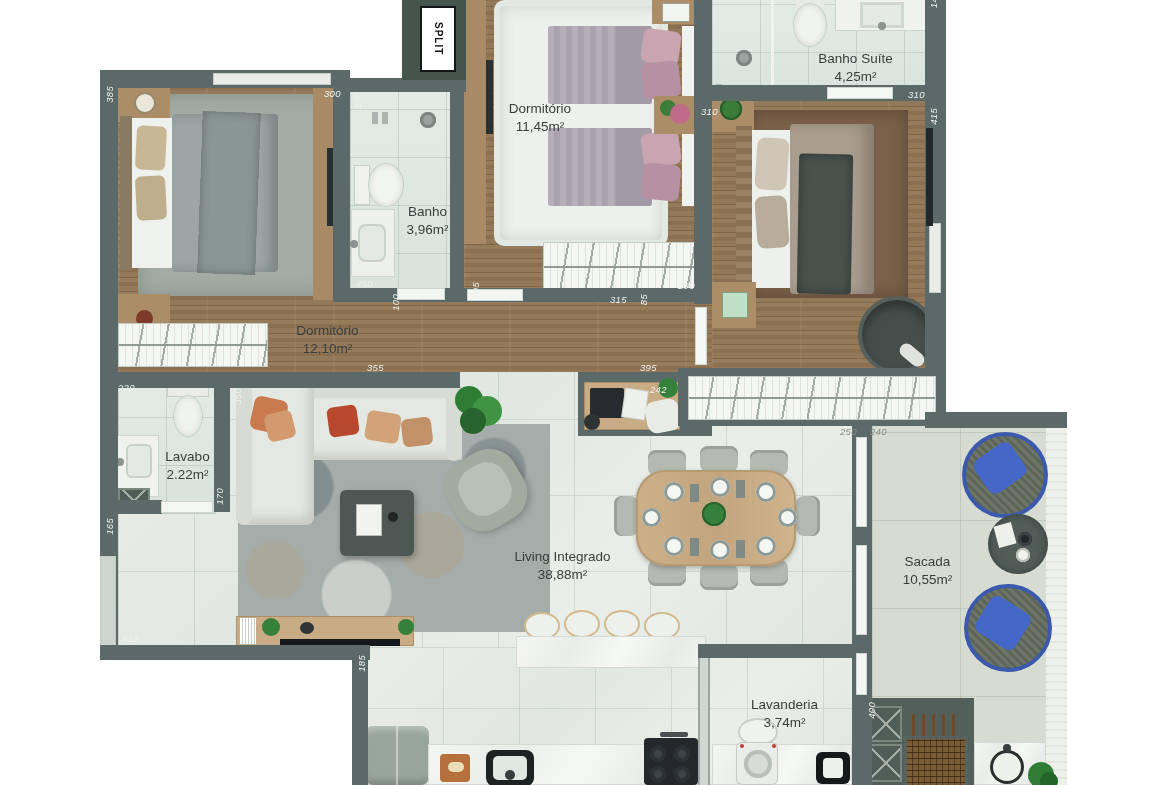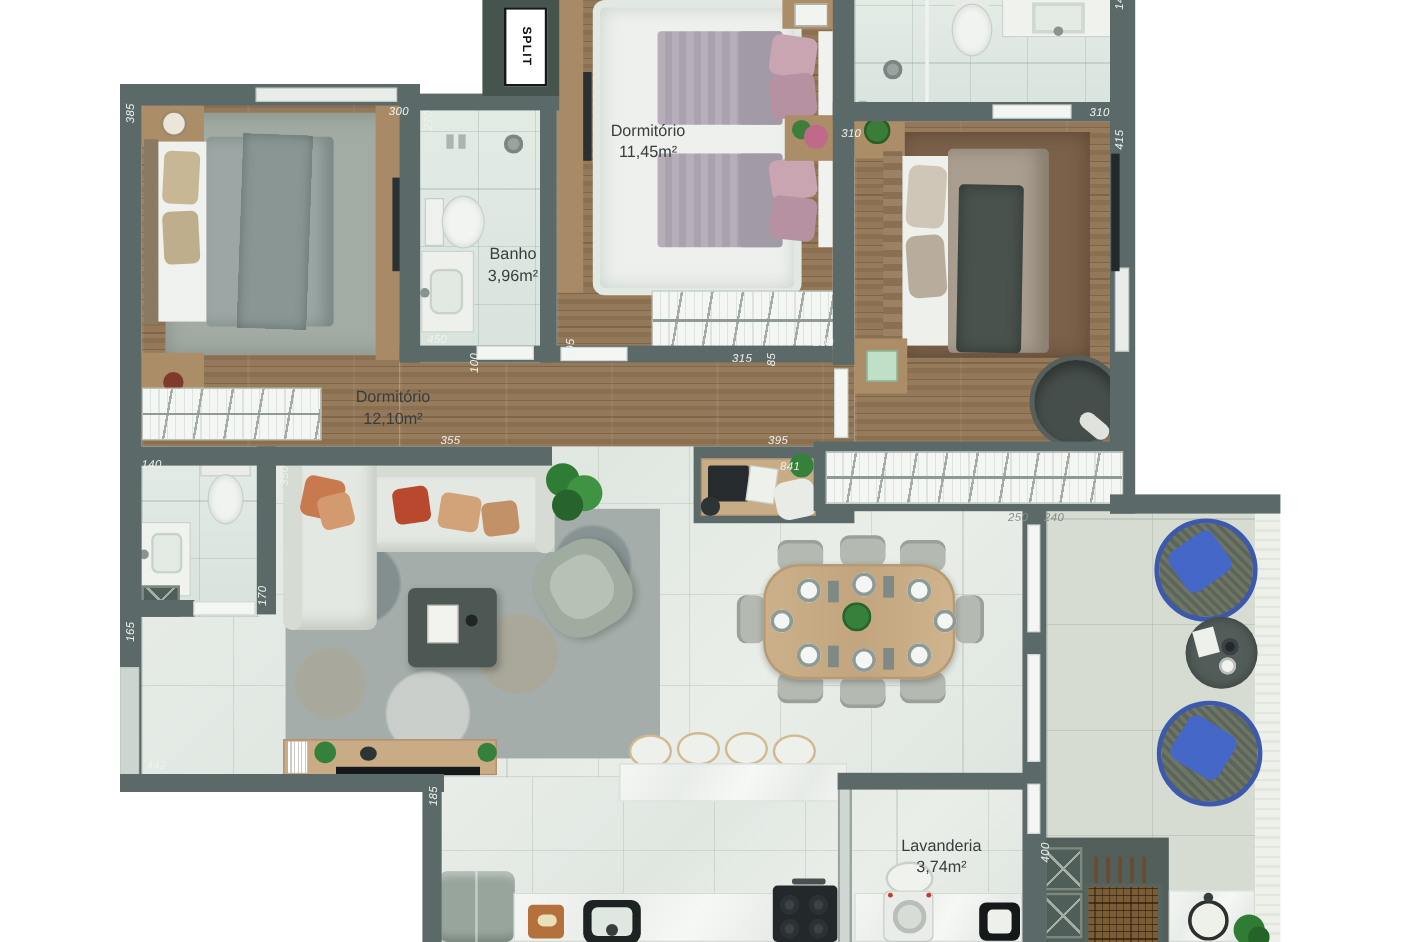--- a/index.html
+++ b/index.html
@@ -291,27 +291,43 @@
 
   <div class="abs" style="left:402px;top:0;width:64px;height:80px;background:#46544e;"></div>
   <div class="splitbox" style="left:420px;top:6px;width:32px;height:62px;">
     <span>SPLIT</span>
   </div>
 
   <div class="rlabel" style="left:460px;top:100px;width:160px;">
     <div>Dormitório</div>
     <div>11,45m²</div>
   </div>
+  <div class="rlabel" style="left:788px;top:50px;width:135px;">
+    <div>Banho Suíte</div>
+    <div>4,25m²</div>
+  </div>
   <div class="rlabel" style="left:380px;top:203px;width:95px;">
     <div>Banho</div>
     <div>3,96m²</div>
   </div>
   <div class="rlabel" style="left:265px;top:322px;width:125px;">
     <div>Dormitório</div>
     <div>12,10m²</div>
+  </div>
+  <div class="rlabel" style="left:125px;top:448px;width:125px;">
+    <div>Lavabo</div>
+    <div>2.22m²</div>
+  </div>
+  <div class="rlabel" style="left:490px;top:548px;width:145px;">
+    <div>Living Integrado</div>
+    <div>38,88m²</div>
+  </div>
+  <div class="rlabel" style="left:855px;top:553px;width:145px;">
+    <div>Sacada</div>
+    <div>10,55m²</div>
   </div>
   <div class="rlabel" style="left:712px;top:696px;width:145px;">
     <div>Lavanderia</div>
     <div>3,74m²</div>
   </div>
 
   <div class="dimv" style="left:104px;top:86px;">385</div>
   <div class="dim" style="left:324px;top:88px;">300</div>
   <div class="dimv" style="left:352px;top:92px;">270</div>
   <div class="dimv" style="left:928px;top:-3px;">14</div>
@@ -319,24 +335,24 @@
   <div class="dim" style="left:701px;top:106px;">310</div>
   <div class="dimv" style="left:928px;top:108px;">415</div>
   <div class="dim" style="left:356px;top:278px;">450</div>
   <div class="dimv" style="left:390px;top:294px;">100</div>
   <div class="dimv" style="left:470px;top:282px;">395</div>
   <div class="dim" style="left:610px;top:294px;">315</div>
   <div class="dimv" style="left:638px;top:294px;">85</div>
   <div class="dim" style="left:678px;top:280px;">290</div>
   <div class="dim" style="left:367px;top:362px;">355</div>
   <div class="dim" style="left:640px;top:362px;">395</div>
-  <div class="dim" style="left:650px;top:384px;">841</div>
+  <div class="dim" style="left:650px;top:384px;">242</div>
   <div class="dim dimgray" style="left:840px;top:426px;">250</div>
   <div class="dim dimgray" style="left:870px;top:426px;">240</div>
-  <div class="dim" style="left:118px;top:382px;">140</div>
+  <div class="dim" style="left:118px;top:382px;">220</div>
   <div class="dimv" style="left:232px;top:388px;">350</div>
   <div class="dimv" style="left:214px;top:488px;">170</div>
   <div class="dimv" style="left:104px;top:518px;">165</div>
   <div class="dim" style="left:122px;top:633px;">442</div>
   <div class="dimv" style="left:356px;top:655px;">185</div>
   <div class="dimv" style="left:866px;top:702px;">400</div>
 
 </div>
 
 </body></html>

